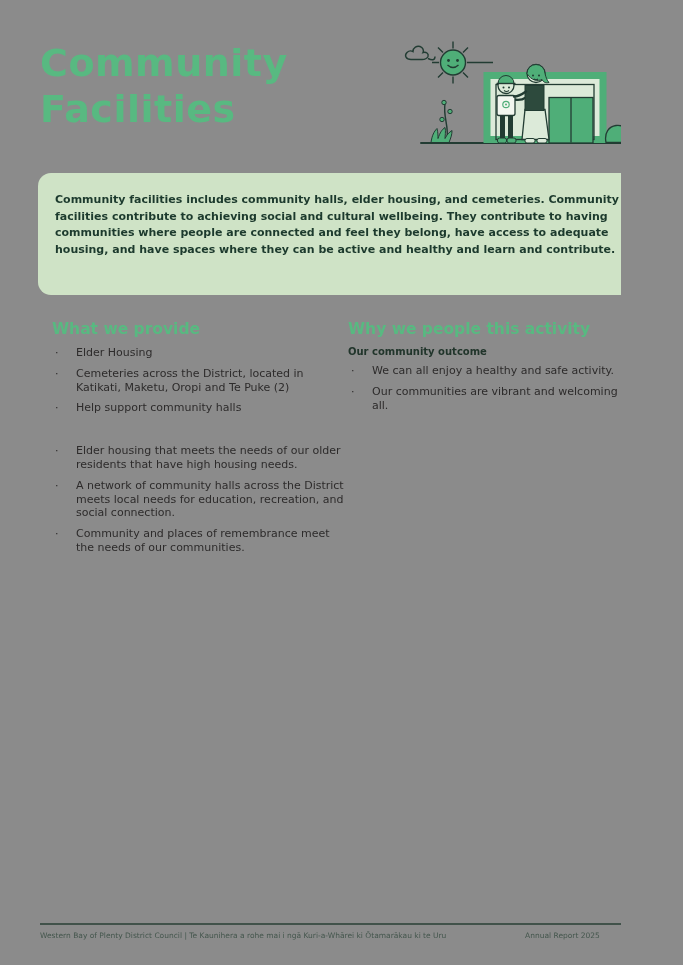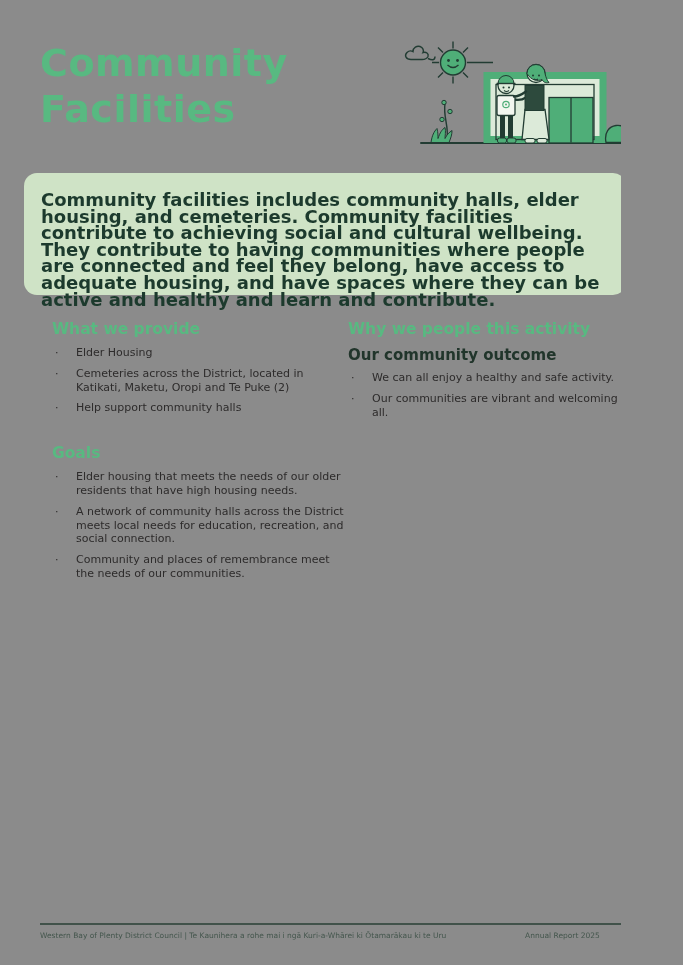--- a/index.html
+++ b/index.html
@@ -17,40 +17,40 @@
     position:absolute;left:40px;top:40px;width:340px;
     margin:0;
     font-size:38px;line-height:46px;font-weight:700;
     letter-spacing:0.5px;
     color:#58b981;
   }
   .illustration{
     position:absolute;left:401px;top:33px;width:262px;height:117px;
   }
   .intro-box{
-    position:absolute;left:24px;top:173px;width:602px;height:122px;
+    position:absolute;left:38px;top:173px;width:602px;height:122px;
     box-sizing:border-box;
     background:#cfe3c6;
     border-radius:13px;
     padding:19px 17px 0 17px;
     color:#1c3a2d;
     font-weight:700;
-    font-size:18px;line-height:16.6px;
+    font-size:11px;line-height:16.6px;
   }
   .columns{position:absolute;left:40px;top:320px;width:604px;}
   .col-left{position:absolute;left:12px;top:0;width:296px;}
   .col-right{position:absolute;left:308px;top:0;width:300px;}
   .section-heading{
     margin:0 0 8px 0;
     font-size:15.5px;font-weight:700;
     color:#58b981;
   }
   .sub-heading{
     margin:0 0 7px 0;
-    font-size:15px;font-weight:700;
+    font-size:10px;font-weight:700;
     color:#21352b;
   }
   .bullet-list{margin:0;padding:0;list-style:none;}
   .bullet-item{display:flex;margin-bottom:7px;color:#2d2b2b;font-size:11px;line-height:13.8px;}
   .bullet-dot{flex:0 0 21px;padding-left:3px;color:#2d2b2b;}
   .bullet-text{flex:1;}
   .section-goals{margin-top:29px;}
   .footer{position:absolute;left:40px;top:923px;width:624px;}
   .footer-rule{width:602px;height:2px;background:#41524a;}
   .footer-row{
@@ -156,21 +156,20 @@
             <span class="bullet-text">Cemeteries across the District, located in Katikati, Maketu, Oropi and Te Puke (2)</span>
           </li>
           <li class="bullet-item">
             <span class="bullet-dot">·</span>
             <span class="bullet-text">Help support community halls</span>
           </li>
         </ul>
       </div>
 
       <div class="section-goals">
-        <h2 class="section-heading">Goals</h2>
         <ul class="bullet-list">
           <li class="bullet-item">
             <span class="bullet-dot">·</span>
             <span class="bullet-text">Elder housing that meets the needs of our older residents that have high housing needs.</span>
           </li>
           <li class="bullet-item">
             <span class="bullet-dot">·</span>
             <span class="bullet-text">A network of community halls across the District meets local needs for education, recreation, and social connection.</span>
           </li>
           <li class="bullet-item">

